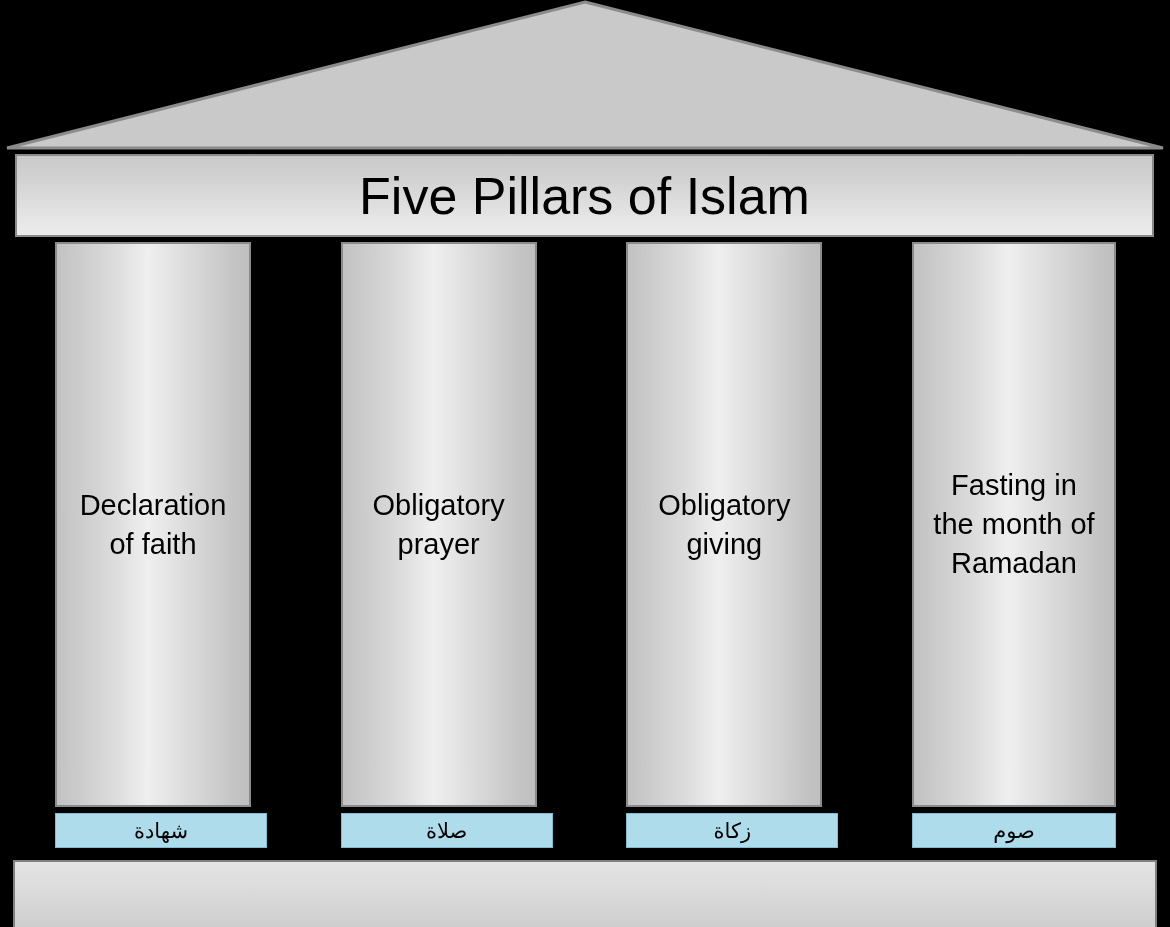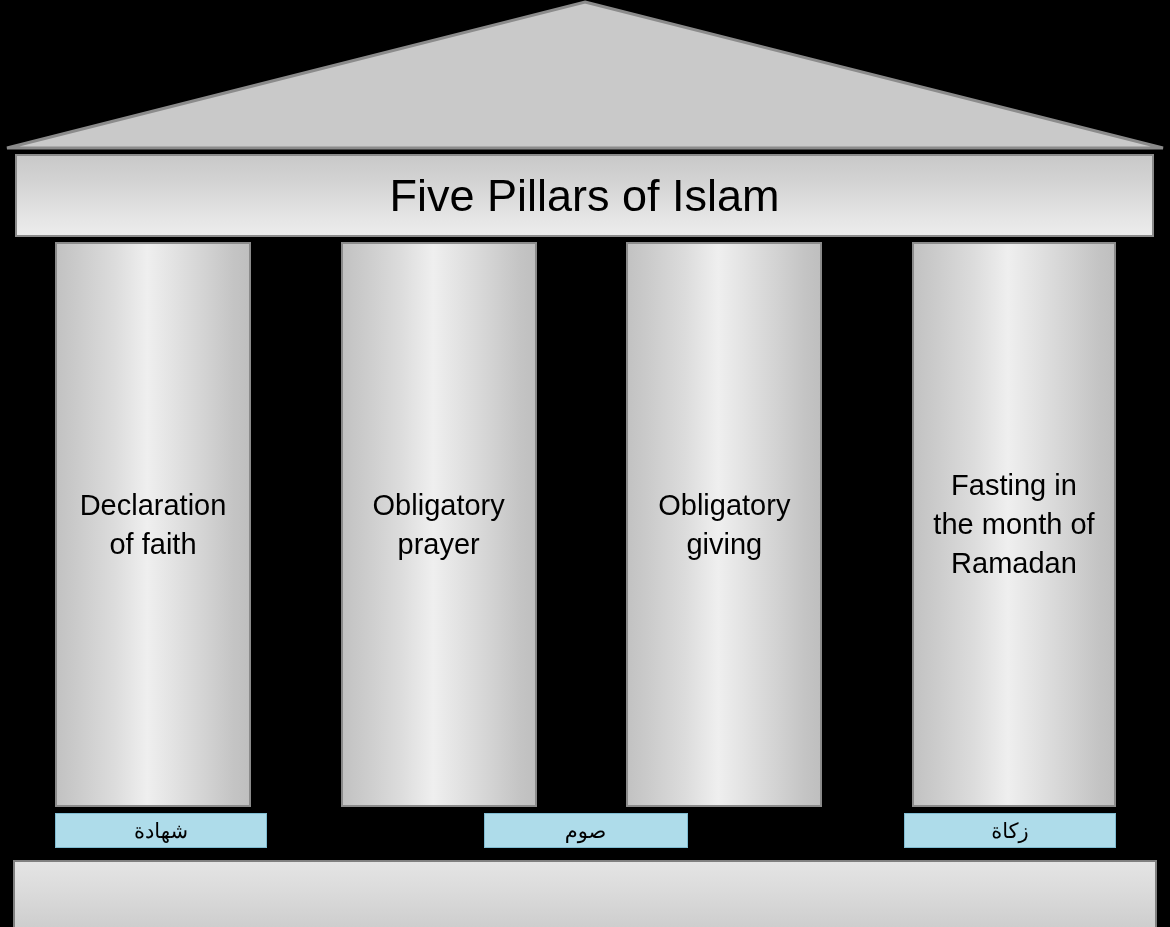--- a/index.html
+++ b/index.html
@@ -37,21 +37,21 @@
     width: 1139px;
     height: 83px;
     box-sizing: border-box;
     border: 2px solid #8b8b8b;
     background: linear-gradient(to bottom, #c9c9c9 0%, #d4d4d4 35%, #e4e4e4 75%, #ececec 100%);
     display: flex;
     align-items: center;
     justify-content: center;
   }
   .title-text {
-    font-size: 45px;
+    font-size: 52px;
     color: #000000;
     line-height: 1;
     letter-spacing: 0px;
     white-space: nowrap;
   }
 
   
   .colonnade {
     position: absolute;
     left: 55px;
@@ -176,27 +176,30 @@
 
 
   </div>
 
   <div class="plates">
 
     <div class="plate">
       <div class="plate-text">شهادة</div>
     </div>
 
+    <div class="plate">
+      <div class="plate-text">صلاة</div>
+    </div>
+
+    <div class="plate">
+      <div class="plate-text">زكاة</div>
+    </div>
 
     <div class="plate plate-wide">
       <div class="plate-text">صوم</div>
     </div>
 
-    <div class="plate">
-      <div class="plate-text">زكاة</div>
-    </div>
-
 
   </div>
 
   <div class="stylobate"></div>
 
 </div>
 
 </body></html>

